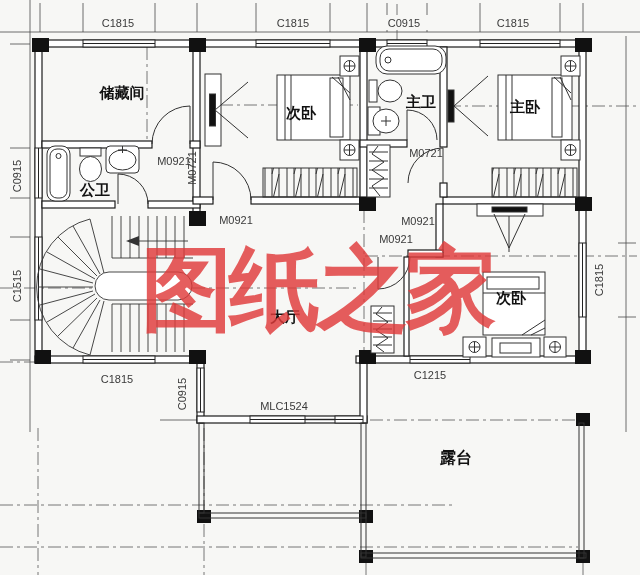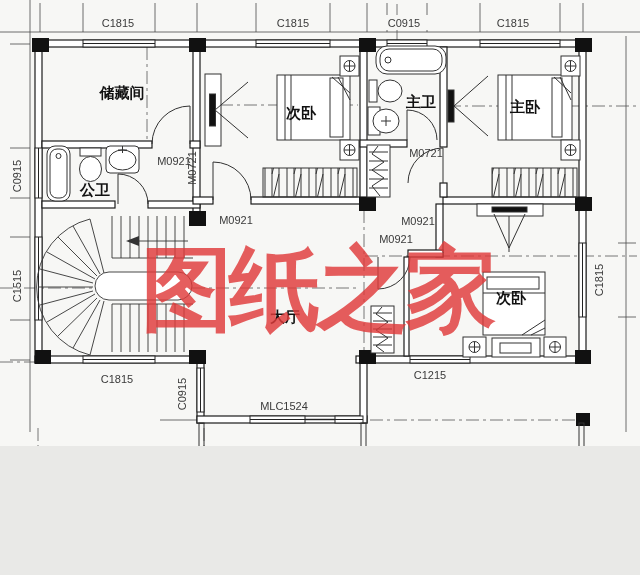--- a/index.html
+++ b/index.html
@@ -1,16 +1,16 @@
 <!DOCTYPE html>
 <html><head>
 <meta charset="utf-8">
 <style>
   html,body{margin:0;padding:0;background:#e9e9e7;}
-  .canvas{position:relative;width:640px;height:446px;background:#f7f7f5;overflow:hidden;
+  .canvas{position:relative;width:640px;height:575px;background:#f7f7f5;overflow:hidden;
           font-family:"Liberation Sans",sans-serif;}
   svg{position:absolute;left:0;top:0;}
   svg text{font-family:"Liberation Sans",sans-serif;}
   .code{font-size:11px;fill:#3a3a3a;}
   .room{font-size:15px;font-weight:bold;fill:#111;}
   .terr{font-size:16px;font-weight:bold;fill:#111;}
   .watermark{position:absolute;left:141px;top:238px;width:380px;height:110px;
              font-family:"Liberation Serif",serif;font-size:92px;line-height:105px;
              font-weight:bold;letter-spacing:-4px;opacity:.82;white-space:nowrap;
              pointer-events:none;}

